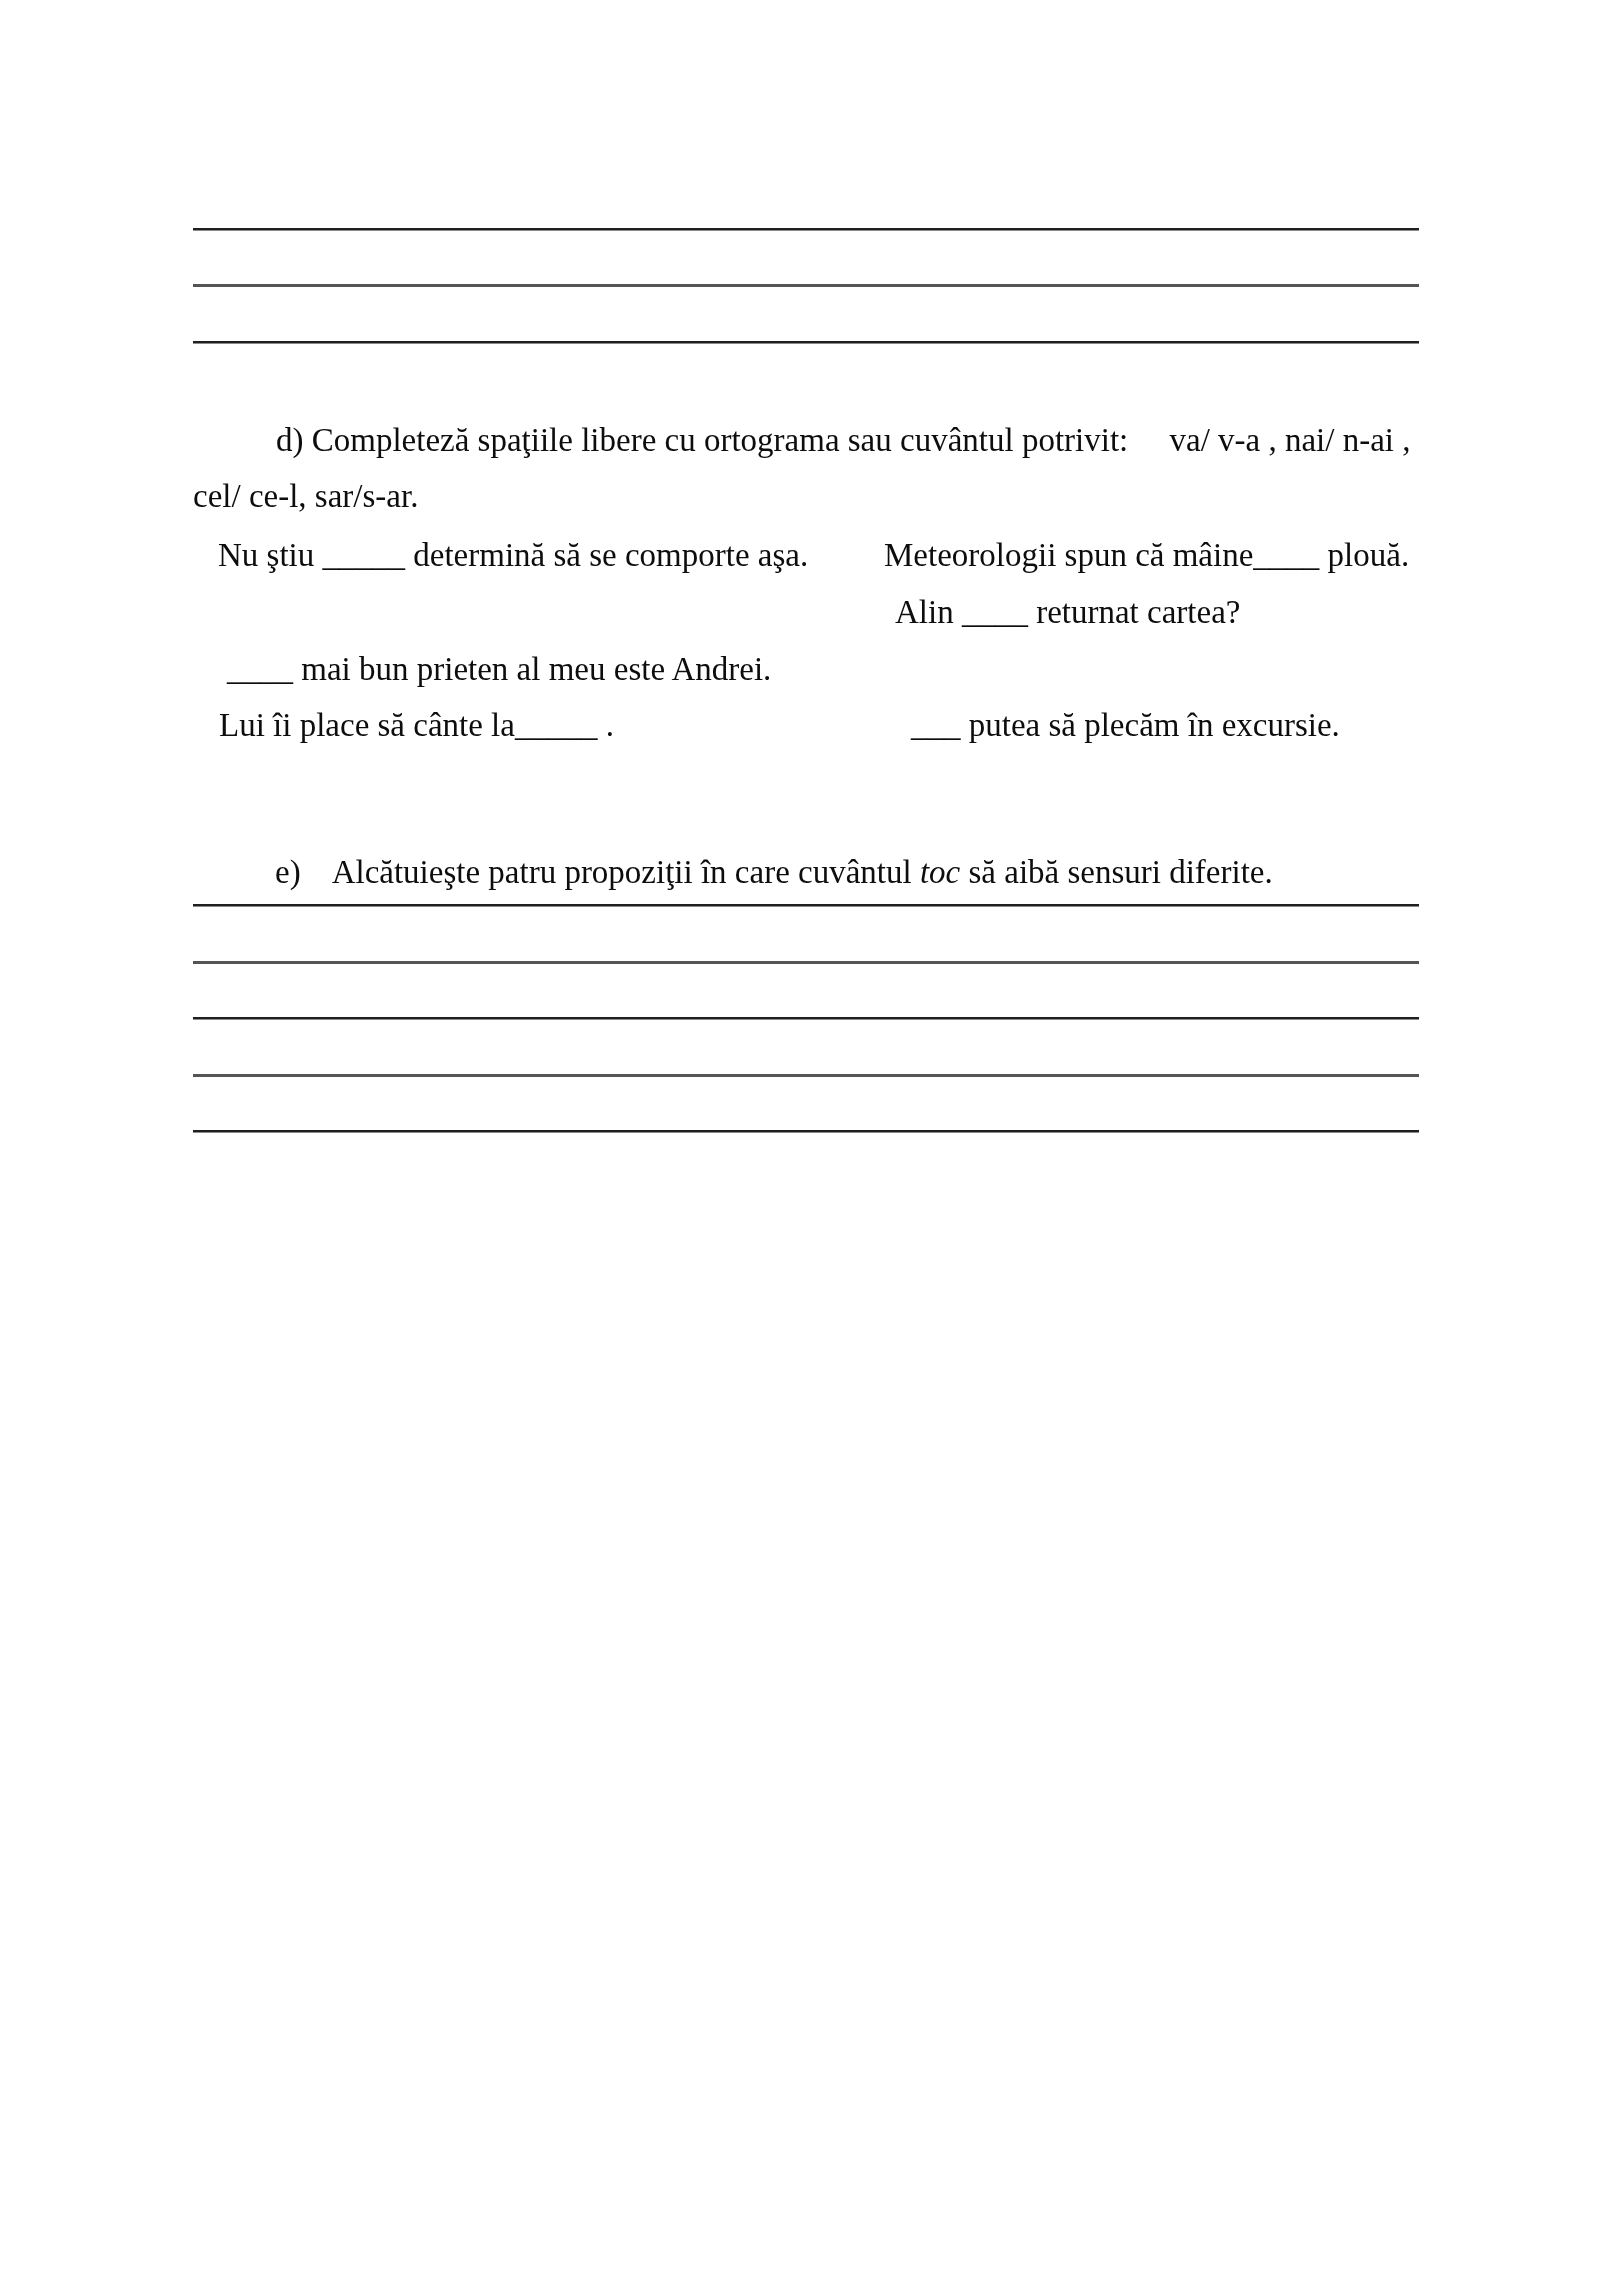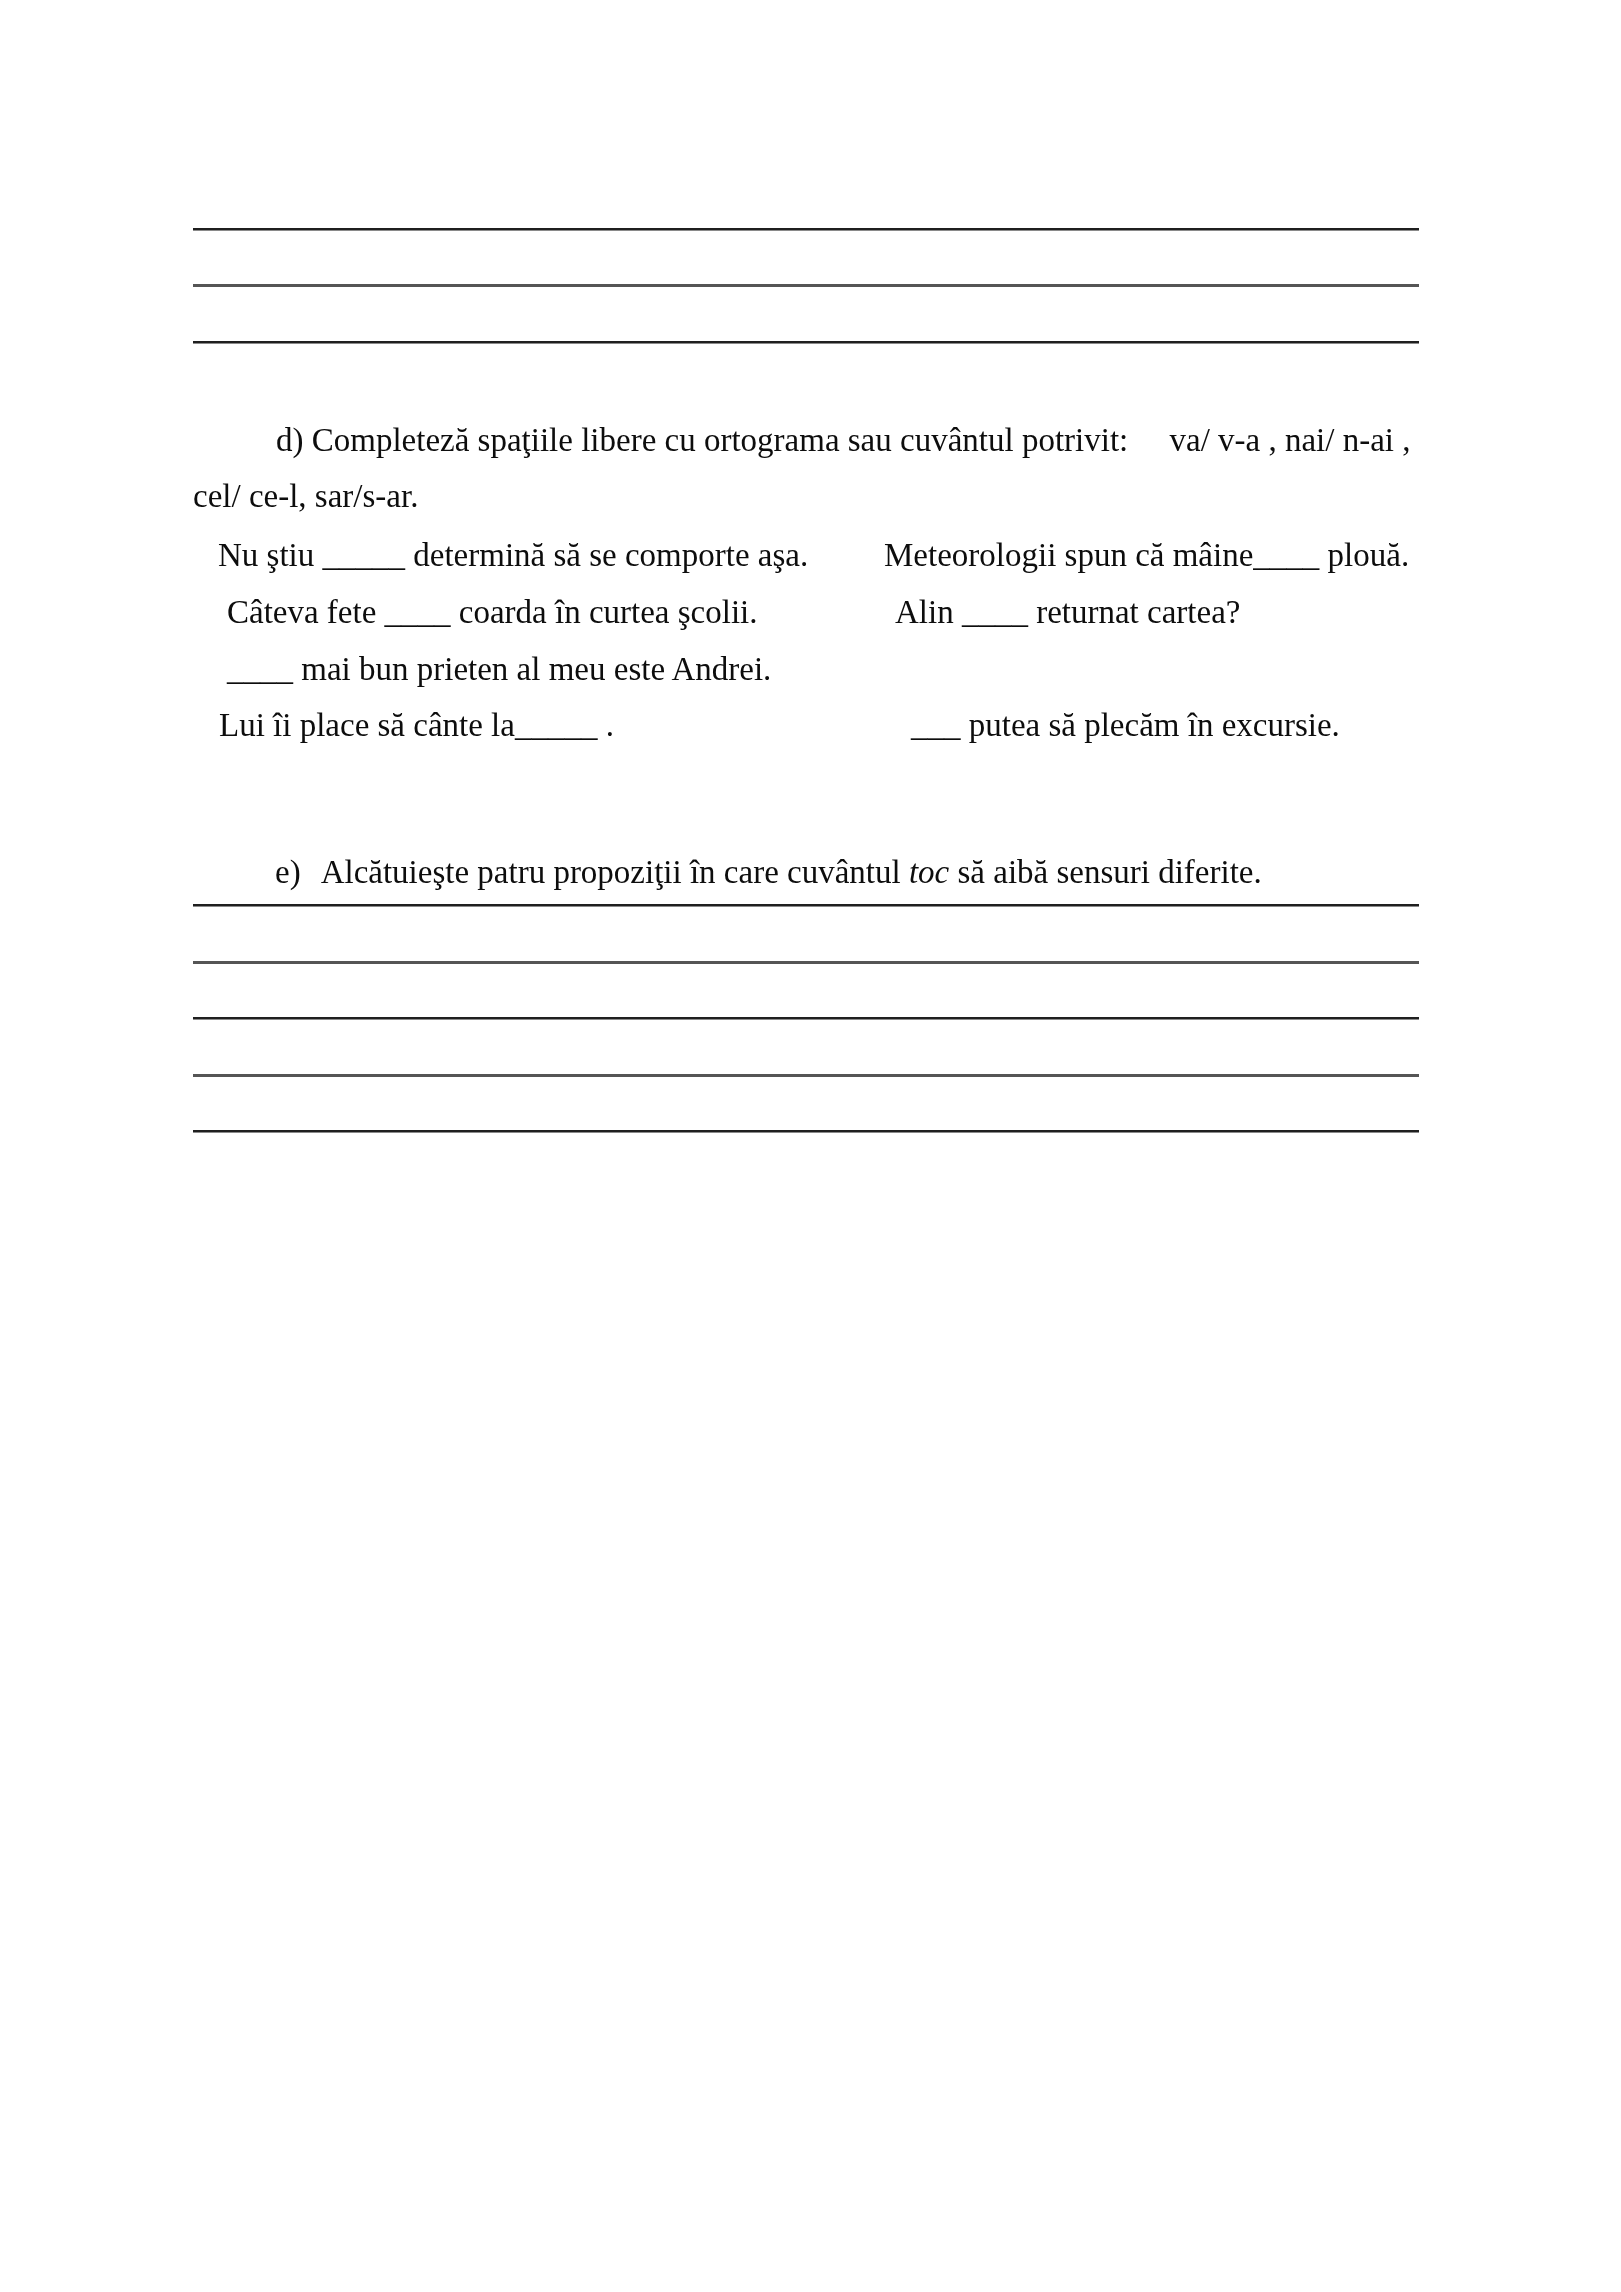--- a/index.html
+++ b/index.html
@@ -49,30 +49,29 @@
   <div class="rule rule-a" style="top:228px"></div>
   <div class="rule rule-b" style="top:284px"></div>
   <div class="rule rule-a" style="top:341px"></div>
 
   <div class="txt" style="left:276px; top:421px">d) Completeză spaţiile libere cu ortograma sau cuvântul potrivit:     va/ v-a , nai/ n-ai ,</div>
   <div class="txt" style="left:193px; top:477px">cel/ ce-l, sar/s-ar.</div>
 
   <div class="txt" style="left:218px; top:536px">Nu ştiu _____ determină să se comporte aşa.</div>
   <div class="txt" style="left:884px; top:536px">Meteorologii spun că mâine____ plouă.</div>
 
-  <div class="txt" style="left:227px; top:593px">Câteva fete ____ coarda în curtea şcolii.</div>
   <div class="txt" style="left:895px; top:593px">Alin ____ returnat cartea?</div>
 
   <div class="txt" style="left:227px; top:650px">____ mai bun prieten al meu este Andrei.</div>
 
   <div class="txt" style="left:219px; top:706px">Lui îi place să cânte la_____ .</div>
   <div class="txt" style="left:911px; top:706px">___ putea să plecăm în excursie.</div>
 
   <div class="txt" style="left:242px; top:814px">
-    <span>e)</span><span style="margin-left:20px">Alcătuieşte patru propoziţii în care cuvântul </span><span class="em-word">toc</span><span> să aibă sensuri diferite.</span>
+    <span>e)</span><span style="margin-left:31px">Alcătuieşte patru propoziţii în care cuvântul </span><span class="em-word">toc</span><span> să aibă sensuri diferite.</span>
   </div>
 
   <div class="rule rule-a" style="top:904px"></div>
   <div class="rule rule-b" style="top:961px"></div>
   <div class="rule rule-a" style="top:1017px"></div>
   <div class="rule rule-b" style="top:1074px"></div>
   <div class="rule rule-a" style="top:1130px"></div>
 
 </div>
 

